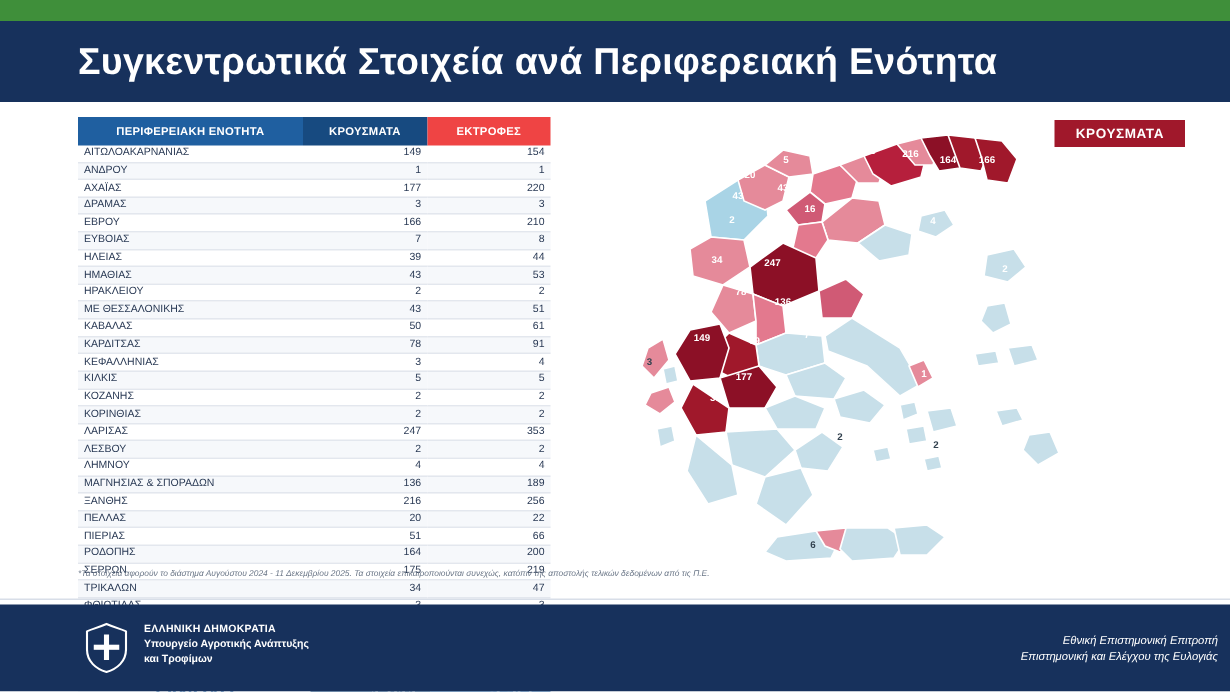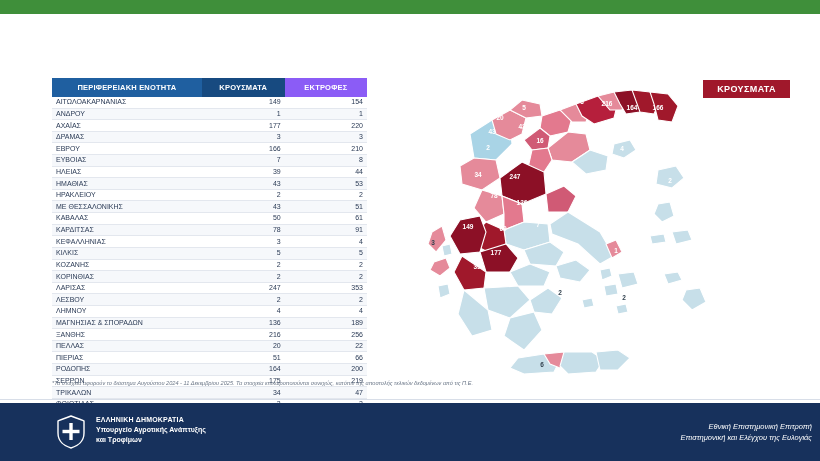--- a/index.html
+++ b/index.html
@@ -35,21 +35,21 @@
 
   
   .table-wrap{position:absolute;left:52px;top:10px;width:315px;}
   table.data{border-collapse:collapse;width:315px;font-size:7px;}
   table.data thead th{
     background:#1f5fa0;color:#ffffff;font-size:7.5px;font-weight:bold;
     padding:5px 4px;text-align:center;letter-spacing:.2px;
   }
   table.data thead th.c0{background:#1f5fa0;text-align:center;width:155px;}
   table.data thead th.c1{background:#174a80;width:80px;}
-  table.data thead th.c2{background:#8b5cf6;width:80px;margin-top:44px;}
+  table.data thead th.c2{background:#ef4444;width:80px;margin-top:44px;}
   table.data tbody td{
     padding:1.4px 4px;border-bottom:1px solid #e3e7ee;color:#2a3a55;
     font-size:7px;line-height:1.12;
   }
   table.data tbody td.name{text-align:left;}
   table.data tbody td.num{text-align:right;}
   table.data tbody tr:nth-child(even) td{background:#f6f8fb;}
 
   .total-row{
     margin-top:4px;display:flex;width:315px;height:26px;align-items:stretch;
@@ -110,20 +110,23 @@
 </style>
 </head>
 <body>
 
 <div class="page">
 
   <div class="topbar">
     <div class="green2"></div>
   </div>
 
+  <div class="header">
+    <div class="header-title">Συγκεντρωτικά Στοιχεία ανά Περιφερειακή Ενότητα</div>
+  </div>
 
   <div class="content">
 
     <div class="table-wrap">
       <table class="data">
         <thead>
           <tr>
             <th class="c0">ΠΕΡΙΦΕΡΕΙΑΚΗ ΕΝΟΤΗΤΑ</th>
             <th class="c1">ΚΡΟΥΣΜΑΤΑ</th>
             <th class="c2">ΕΚΤΡΟΦΕΣ</th>

